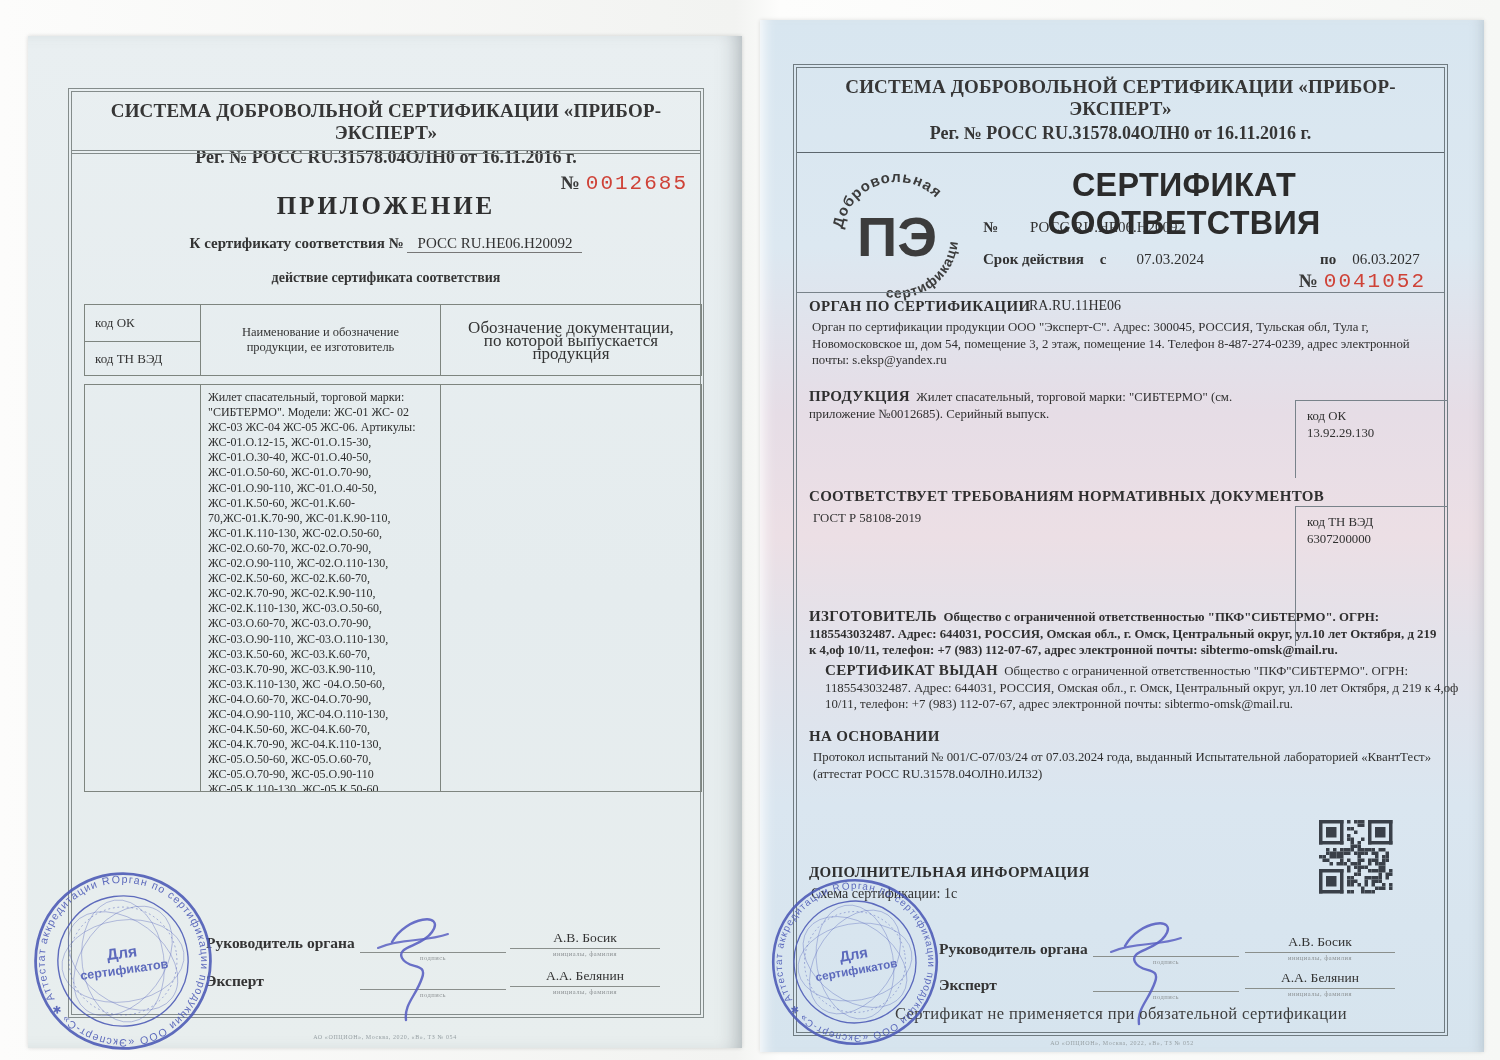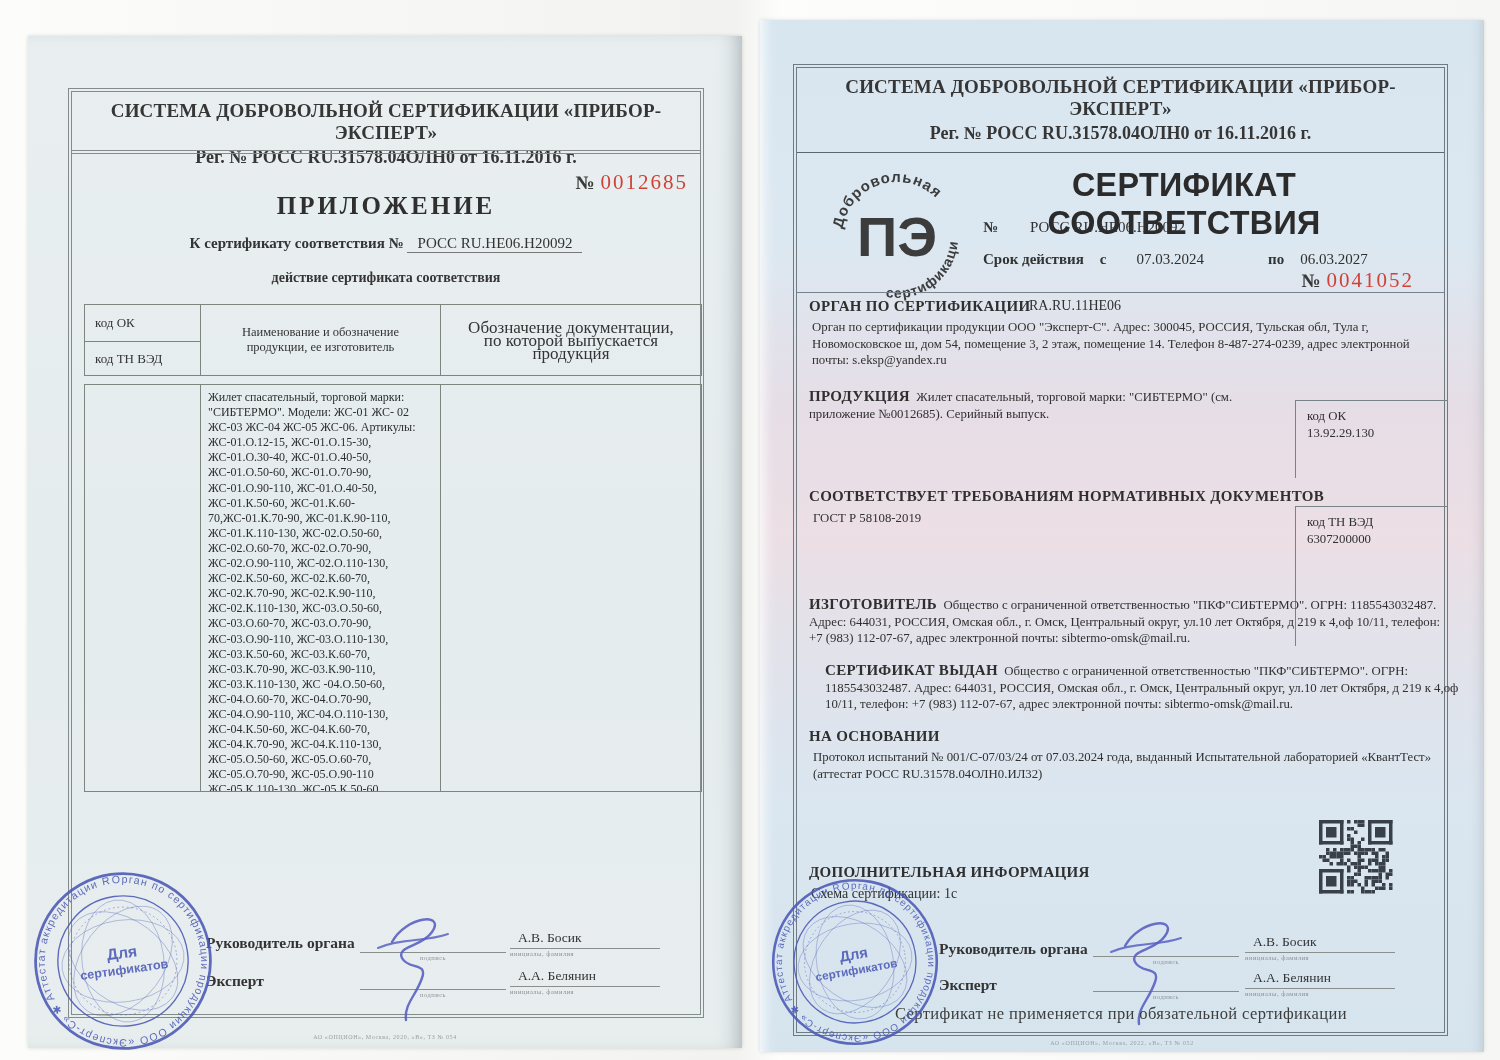--- a/index.html
+++ b/index.html
@@ -11,21 +11,21 @@
   
   #lp{left:28px;top:36px;width:714px;height:1012px;
       background:linear-gradient(180deg,#e9eff1,#e5ecee 55%,#e8eeee);
       box-shadow:inset -16px 0 20px -12px rgba(110,120,125,.5),0 0 4px rgba(0,0,0,.15);}
   #lp-frame{position:absolute;left:40px;top:52px;width:634px;height:928px;border:1px solid #848c8b;}
   #lp-frame-in{position:absolute;inset:2px;border:1px solid #848c8b;}
   .hdrbox{position:absolute;left:0;right:0;top:0;text-align:center;color:#363636;}
   .hdr1{font-weight:bold;font-size:19px;letter-spacing:.2px;margin-top:8px;}
   .hdr2{font-weight:bold;font-size:18px;margin-top:3px;}
   .dblrule{position:absolute;left:0;right:0;height:2px;border-top:1px solid #848c8b;border-bottom:1px solid #848c8b;}
-  .rednum{font-family:Liberation Serif, serif;color:#cf4237;letter-spacing:2px;}
+  .rednum{font-family:Liberation Mono, monospace;color:#cf4237;letter-spacing:2px;}
   .numlbl{color:#3a3a3a;font-size:19px;font-weight:bold;margin-right:6px;}
   #lp-num{top:78px;right:12px;font-size:21px;}
   #lp-title{top:100px;left:0;right:0;text-align:center;font-size:25px;font-weight:bold;letter-spacing:3px;color:#2f2f2f;}
   #lp-certref{top:143px;left:0;right:0;text-align:center;font-size:15px;}
   #lp-certref .val{border-bottom:1px solid #777;padding:0 10px 1px;}
   #lp-sub{top:177px;left:0;right:0;text-align:center;font-weight:bold;font-size:14px;line-height:17px;color:#353535;}
   
   #lp-table{left:12px;top:212px;width:618px;}
   .trow{display:flex;border:1px solid #7e857f;box-sizing:border-box;}
   .thead{height:72px;}
@@ -35,36 +35,36 @@
   .tc2{width:240px;border-right:1px solid #7e857f;display:flex;align-items:center;justify-content:center;text-align:center;padding:0 16px;font-size:12.5px;line-height:15px;box-sizing:border-box;}
   .tc3{flex:1;display:flex;align-items:center;justify-content:center;text-align:center;padding:0 20px;font-size:17px;line-height:13px;}
   .tbody{margin-top:8px;height:408px;}
   .tb1{width:116px;border-right:1px solid #7e857f;box-sizing:border-box;}
   .tb2{width:240px;border-right:1px solid #7e857f;box-sizing:border-box;padding:5px 6px 0 7px;font-size:12px;line-height:15.1px;color:#2e2e2e;overflow:hidden;}
   .tb3{flex:1;}
   
   .sig-role{position:absolute;font-weight:bold;font-size:15.5px;color:#343434;}
   .sig-line{position:absolute;border-top:1px solid #8a8f8c;text-align:center;}
   .sig-sub{font-size:6.5px;color:#8d9294;letter-spacing:.5px;margin-top:1px;}
-  .sig-name{position:absolute;font-size:13.5px;color:#333;}
+  .sig-name{position:absolute;text-align:center;font-size:13.5px;color:#333;}
   .sig-name .nm{border-bottom:1px solid #8a8f8c;padding:0 8px 2px;}
   .footprint{position:absolute;left:0;right:0;text-align:center;font-size:6px;color:#97a0a4;letter-spacing:.6px;}
   
   #rp{left:760px;top:20px;width:724px;height:1032px;
       background:linear-gradient(180deg,#d8e6f0 0%,#dce8f1 22%,#e6dde6 38%,#ecdfe5 50%,#e3e2ea 60%,#dae6f0 76%,#d6e4ee 100%);
       box-shadow:inset 12px 0 14px -9px rgba(255,255,255,.95),inset -10px 0 14px -10px rgba(110,120,130,.35),0 0 4px rgba(0,0,0,.12);}
   #rp-frame{position:absolute;left:33px;top:44px;width:653px;height:970px;border:1px solid #6f7b81;}
   #rp-frame-in{position:absolute;inset:2px;border:1px solid #6f7b81;}
   #rp-hdr-rule{top:84px;}
   #rp-title{top:98px;left:148px;width:478px;text-align:center;font-family:"Liberation Sans",sans-serif;font-weight:bold;font-size:33px;letter-spacing:.3px;color:#2b2b2b;transform:scaleX(.98);}
   .fld-lbl{font-weight:bold;font-size:15px;color:#333;}
   .fld-val{font-size:15px;color:#2f2f2f;}
   #rp-num-row{top:150px;left:186px;}
   #rp-val-row{top:182px;left:186px;width:440px;}
-  #rp-rednum{top:200px;right:30px;font-size:21px;}
+  #rp-rednum{top:200px;right:18px;font-size:21px;}
   #rp-sec-rule{top:224px;left:0;right:0;border-top:1px solid #78828a;position:absolute;}
   .sec-lbl{position:absolute;font-weight:bold;font-size:15px;letter-spacing:.3px;color:#2f2f2f;}
   .sec-body{position:absolute;font-size:12.8px;line-height:16.6px;color:#303030;}
   .inline-para{position:absolute;font-size:12.8px;line-height:16.6px;color:#303030;}
   .inline-para b{font-size:15px;letter-spacing:.3px;color:#2f2f2f;}
   .codebox{position:absolute;border-top:1px solid #78828a;border-left:1px solid #78828a;padding:7px 0 0 11px;box-sizing:border-box;font-size:12.8px;line-height:17px;color:#2f2f2f;}
   #rp-note{position:absolute;top:936px;left:98px;right:8px;font-size:16.5px;letter-spacing:.4px;color:#3d3d3d;}
   
   #rp-logo{position:absolute;left:25px;top:94px;width:150px;height:150px;}
   
@@ -190,21 +190,21 @@
 
         <div class="abs" id="rp-num-row">
           <span class="fld-lbl">№</span>
           <span class="fld-val" style="margin-left:28px;">РОСС RU.HE06.H20092</span>
         </div>
 
         <div class="abs" id="rp-val-row">
           <span class="fld-lbl">Срок действия</span>
           <span class="fld-lbl" style="margin-left:12px;">с</span>
           <span class="fld-val" style="margin-left:26px;">07.03.2024</span>
-          <span class="fld-lbl" style="margin-left:60px;">по</span>
+          <span class="fld-lbl" style="margin-left:112px;">по</span>
           <span class="fld-val" style="margin-left:12px;">06.03.2027</span>
         </div>
 
         <div class="abs" id="rp-rednum">
           <span class="numlbl">№</span><span class="rednum">0041052</span>
         </div>
 
         <div id="rp-sec-rule"></div>
 
         <div class="sec-lbl" style="left:12px;top:230px;">ОРГАН ПО СЕРТИФИКАЦИИ</div>
@@ -220,21 +220,21 @@
           <div>13.92.29.130</div>
         </div>
 
         <div class="sec-lbl" style="left:12px;top:420px;">СООТВЕТСТВУЕТ ТРЕБОВАНИЯМ НОРМАТИВНЫХ ДОКУМЕНТОВ</div>
         <div class="sec-body" style="left:16px;top:442px;">ГОСТ Р 58108-2019</div>
         <div class="codebox" style="left:498px;top:438px;width:153px;height:140px;">
           <div>код ТН ВЭД</div>
           <div>6307200000</div>
         </div>
 
-        <div class="inline-para" style="left:12px;top:528px;width:634px;">
+        <div class="inline-para" style="left:12px;top:540px;width:634px;font-weight:bold;">
           <b>ИЗГОТОВИТЕЛЬ</b>&nbsp;
           <span>Общество с ограниченной ответственностью "ПКФ"СИБТЕРМО". ОГРН: 1185543032487. Адрес: 644031, РОССИЯ, Омская обл., г. Омск, Центральный округ, ул.10 лет Октября, д 219 к 4,оф 10/11, телефон: +7 (983) 112-07-67, адрес электронной почты: sibtermo-omsk@mail.ru.</span>
         </div>
 
         <div class="inline-para" style="left:12px;top:594px;width:634px;margin-left:16px;">
           <b>СЕРТИФИКАТ ВЫДАН</b>&nbsp;
           <span>Общество с ограниченной ответственностью "ПКФ"СИБТЕРМО". ОГРН: 1185543032487. Адрес: 644031, РОССИЯ, Омская обл., г. Омск, Центральный округ, ул.10 лет Октября, д 219 к 4,оф 10/11, телефон: +7 (983) 112-07-67, адрес электронной почты: sibtermo-omsk@mail.ru.</span>
         </div>
 
         <div class="sec-lbl" style="left:12px;top:660px;">НА ОСНОВАНИИ</div>

